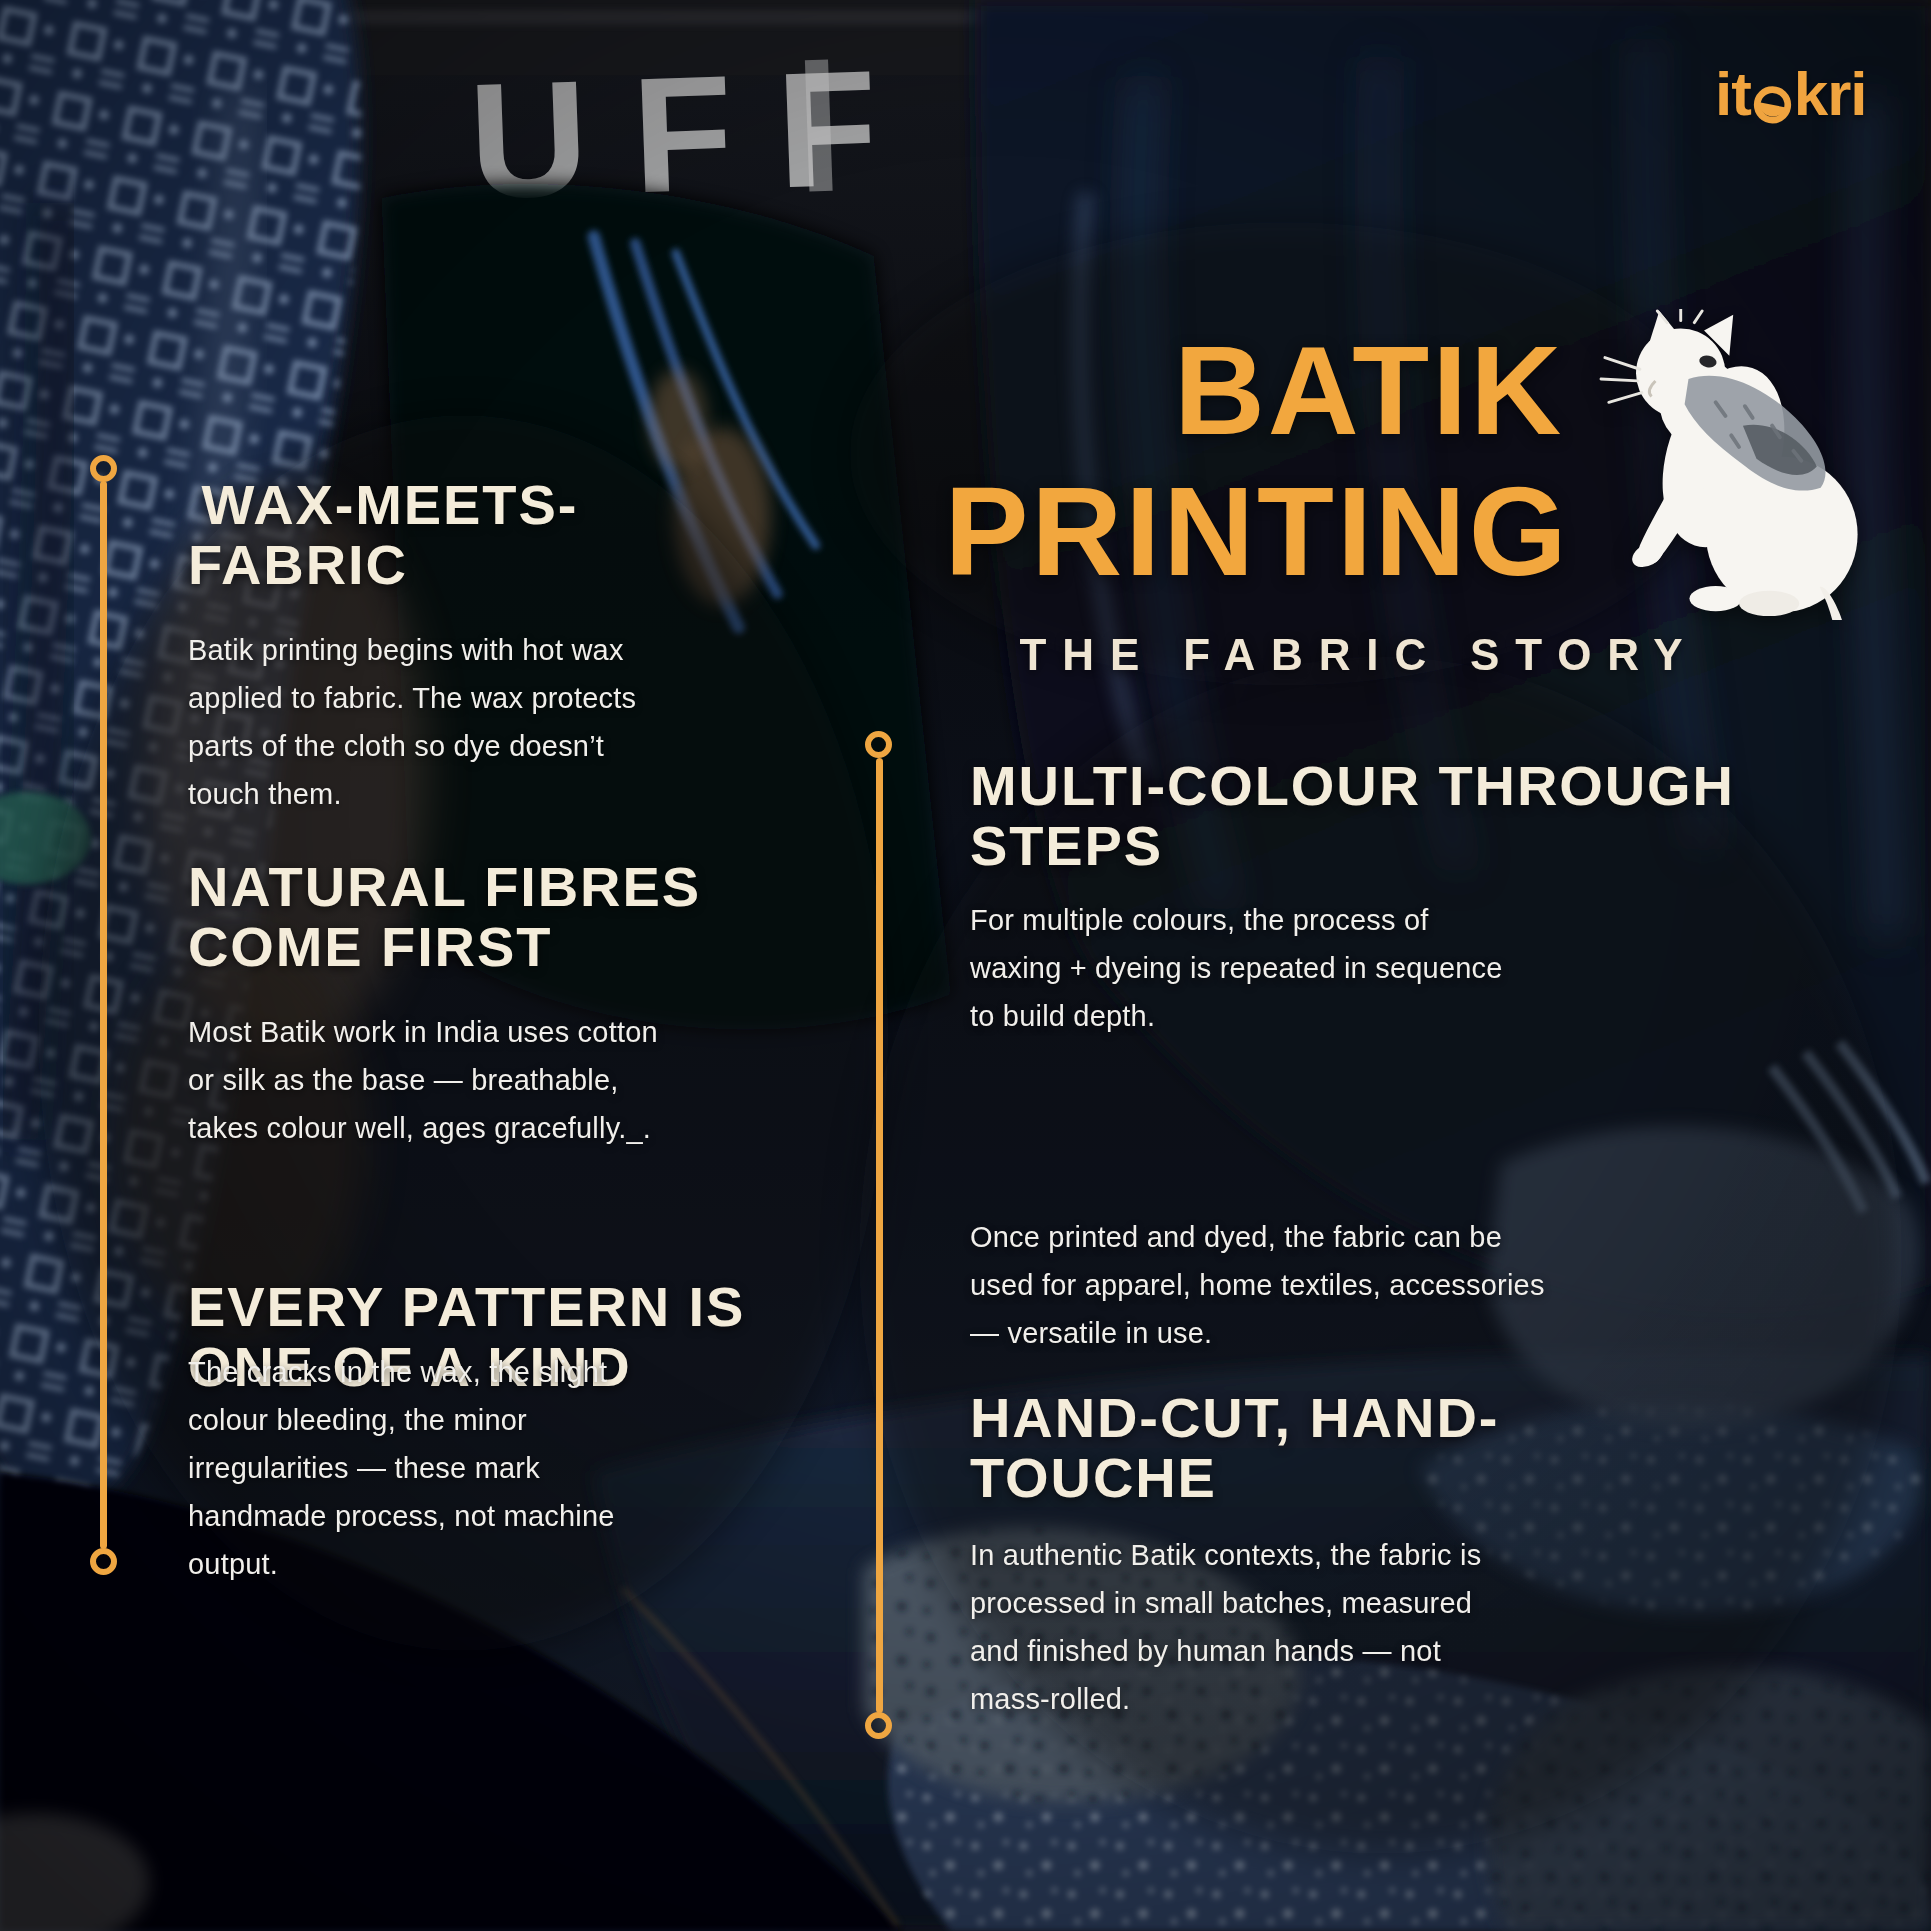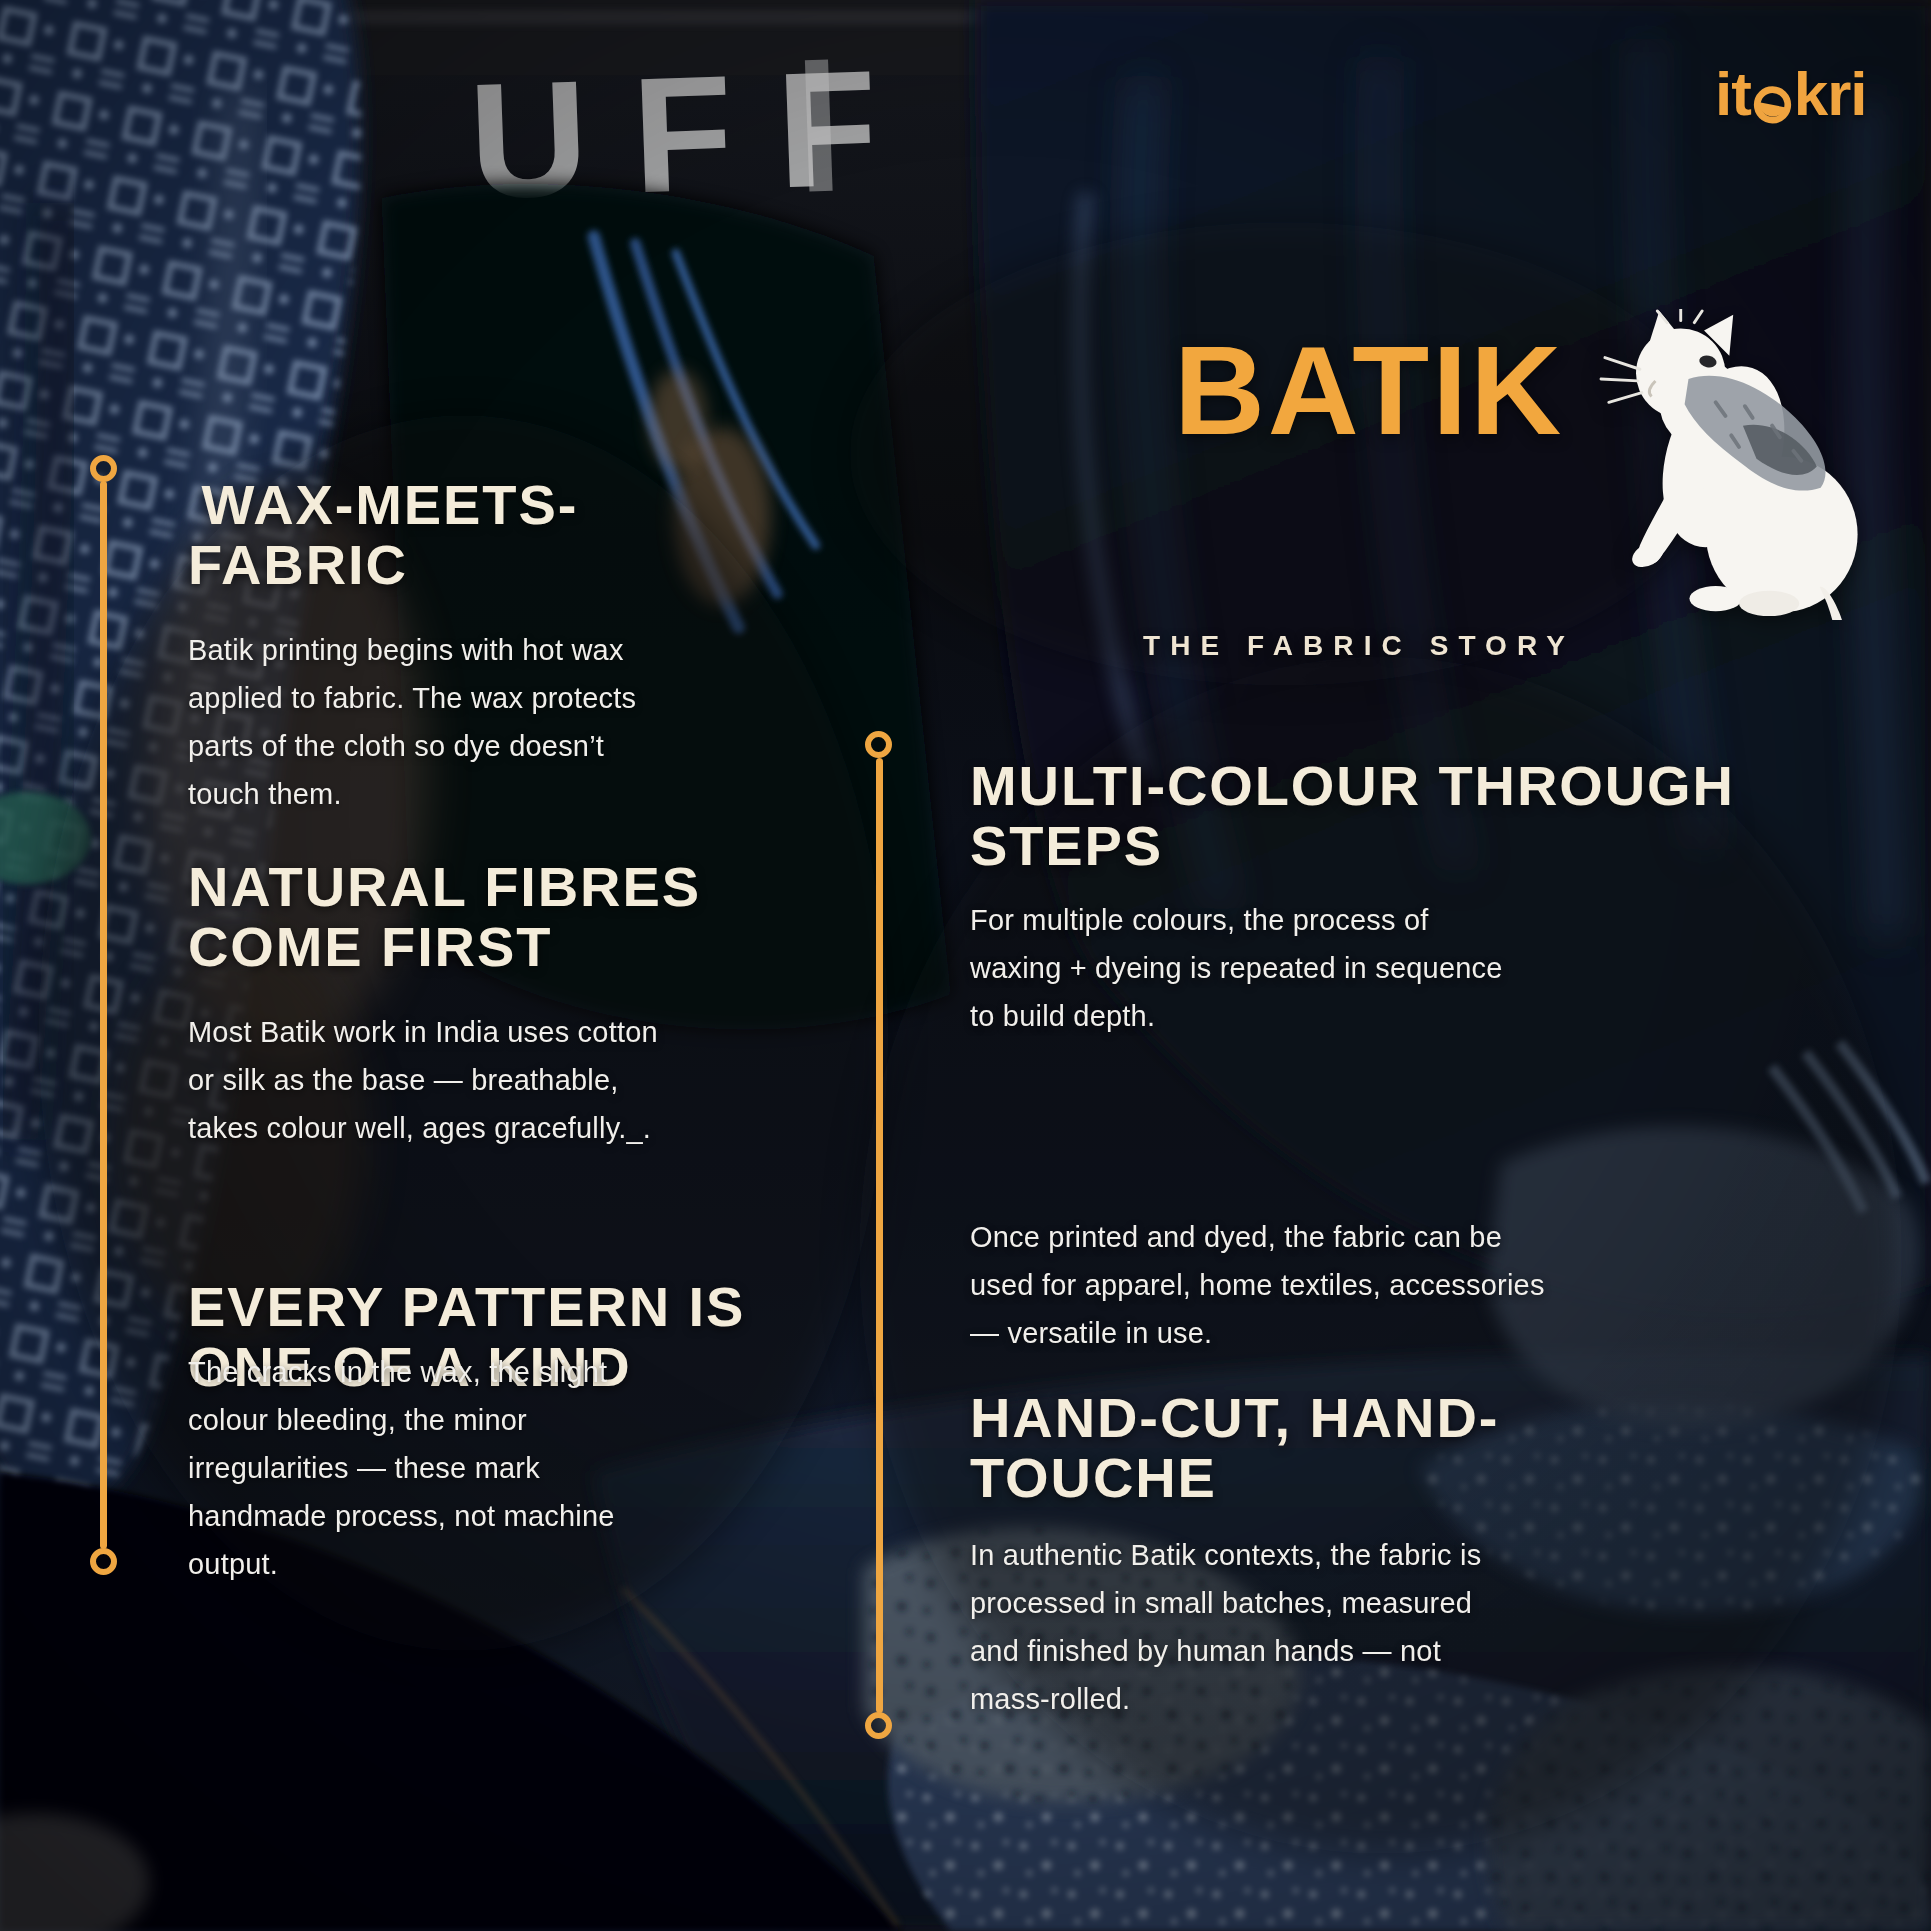--- a/index.html
+++ b/index.html
@@ -21,21 +21,21 @@
   .indent-first { text-indent:13.5px; }
   .body { position:absolute; font-size:29px; line-height:48px; color:#F1EFEB;
           letter-spacing:0.2px; white-space:pre-line; text-shadow:0 1.9px 7.7px rgba(0,0,0,.6); }
 
   .title-line { position:absolute; left:869px; width:830px; text-align:center;
                 font-weight:700; font-size:126px; line-height:1; letter-spacing:2.9px;
                 color:#F2A73E; text-shadow:0 2.9px 13.5px rgba(0,0,0,.55); }
   .title-1 { top:328px; transform:translateX(85px); }
   .title-2 { top:469px; transform:translateX(-27px); }
   .subtitle { position:absolute; left:869px; width:830px; top:630px; text-align:center;
-              font-weight:700; font-size:28px; letter-spacing:.36em; color:#EFE5D2;
+              font-weight:700; font-size:44px; letter-spacing:.36em; color:#EFE5D2;
               transform:translateX(75px); text-shadow:0 1.9px 9.7px rgba(0,0,0,.6); }
 
   .logo { position:absolute; left:1715px; top:58px; display:flex; align-items:flex-end;
           color:#F0A43F; font-weight:700; font-size:62px; letter-spacing:-1px;
           text-shadow:0 1.9px 7.7px rgba(0,0,0,.5); }
   .logo-o { width:39px; height:44px; margin:0 1.9px 4.8px; }
   .sr-only { position:absolute; width:1px; height:1px; overflow:hidden; clip:rect(0 0 0 0); }
 
   .cat { position:absolute; left:1599px; top:309px; width:282px; height:311px;
          filter:drop-shadow(0 3.9px 9.7px rgba(0,0,0,.5)); }
@@ -161,20 +161,21 @@
     <span>it</span>
     <svg class="logo-o" viewBox="0 0 40 46">
       <circle cx="20" cy="26" r="16" fill="none" stroke="#F0A43F" stroke-width="7"></circle>
       <path d="M4.8,23 L35.2,29 A16,16 0 0 1 4.8,23 Z" fill="#F0A43F"></path>
     </svg>
     <span class="sr-only">o</span>
     <span>kri</span>
   </div>
 
   <div class="title-line title-1">BATIK</div>
+  <div class="title-line title-2">PRINTING</div>
   <div class="subtitle">THE FABRIC STORY</div>
 
   <svg class="cat" viewBox="0 0 290 320">
     <g fill="#f7f5f1">
       <polygon points="50,40 62,2 88,34"></polygon>
       <polygon points="108,22 138,6 134,48"></polygon>
       <circle cx="84" cy="66" r="46"></circle>
       <ellipse cx="104" cy="96" rx="42" ry="46"></ellipse>
       <ellipse cx="128" cy="152" rx="58" ry="96" transform="rotate(18 128 152)"></ellipse>
       <ellipse cx="188" cy="232" rx="78" ry="80"></ellipse>

